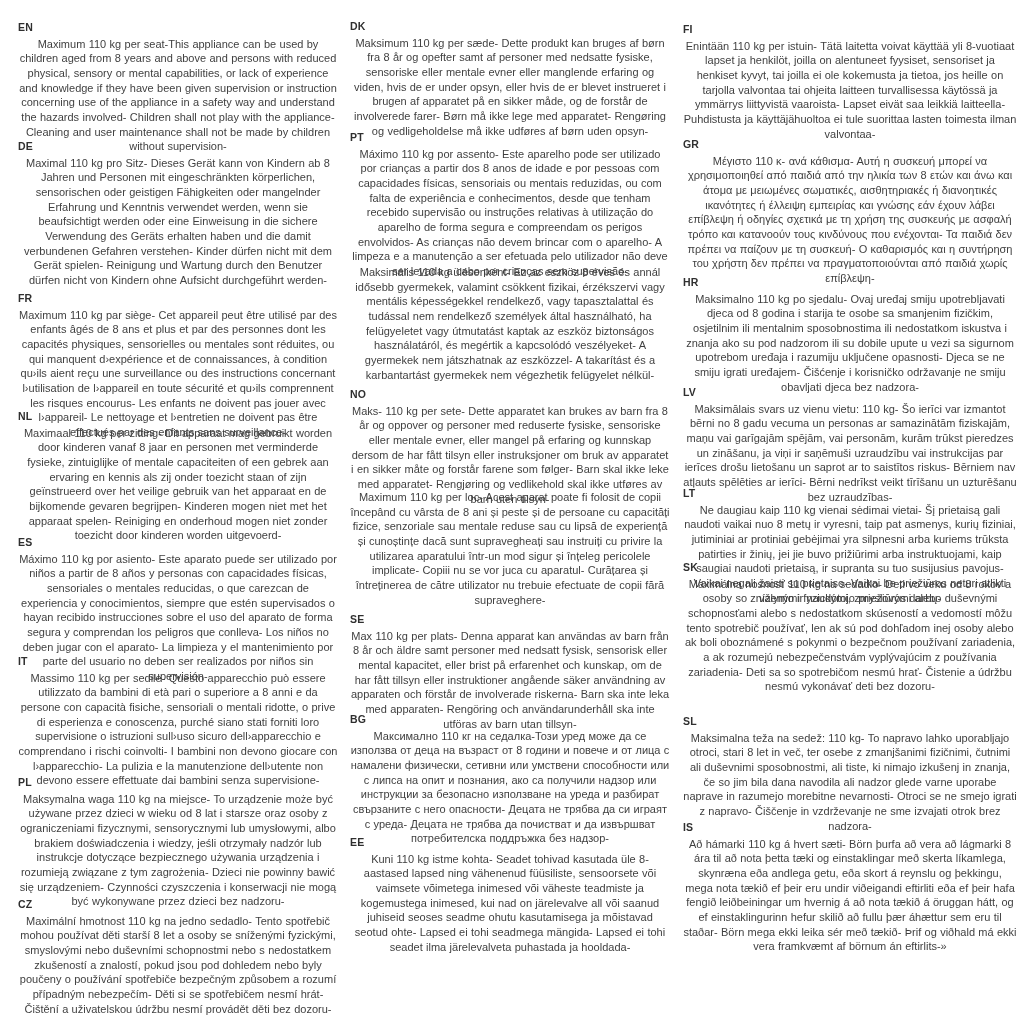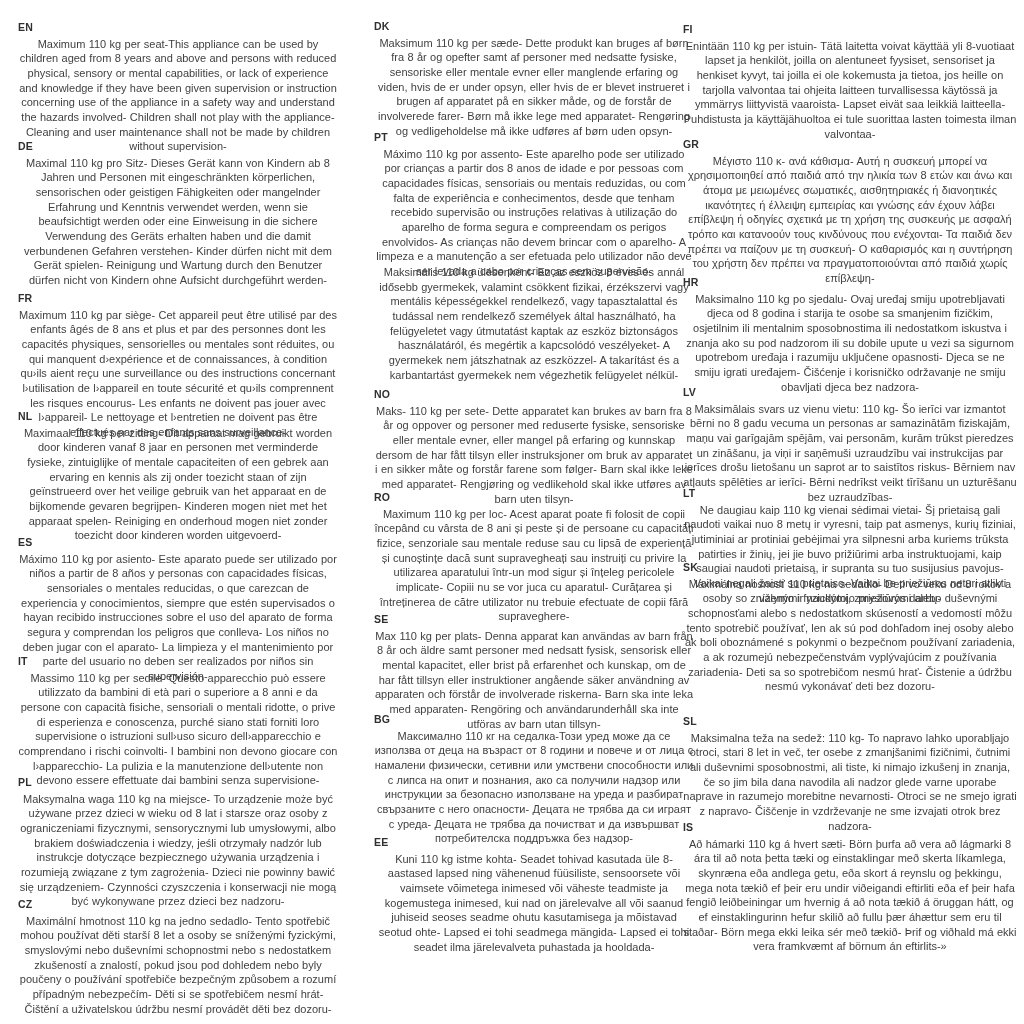--- a/index.html
+++ b/index.html
@@ -19,21 +19,21 @@
     inset: 0;
     background: #ffffff;
     padding-left: 38px;
   }
   .col {
     position: absolute;
     top: 0;
     height: 1024px;
   }
   .col-1 { left: 18px;  width: 320px; }
-  .col-2 { left: 350px; width: 320px; margin-left: 24px; }
+  .col-2 { left: 350px; width: 320px; }
   .col-3 { left: 683px; width: 334px; }
   .lang-section {
     position: absolute;
     left: 0;
     width: 100%;
   }
   .lang-code {
     font-size: 10.5px;
     line-height: 14.6px;
     font-weight: 700;
@@ -128,21 +128,20 @@
       <p class="lang-text">Máximo 110 kg por assento- Este aparelho pode ser utilizado por crianças a partir dos 8 anos de idade e por pessoas com capacidades físicas, sensoriais ou mentais reduzidas, ou com falta de experiência e conhecimentos, desde que tenham recebido supervisão ou instruções relativas à utilização do aparelho de forma segura e compreendam os perigos envolvidos- As crianças não devem brincar com o aparelho- A limpeza e a manutenção a ser efetuada pelo utilizador não deve ser levada a cabo por crianças sem supervisão-</p>
     </div>
     <div class="lang-section" id="s-hu">
       <p class="lang-text">Maksimális 110 kg ülésenként- Ez az eszköz 8 éves és annál idősebb gyermekek, valamint csökkent fizikai, érzékszervi vagy mentális képességekkel rendelkező, vagy tapasztalattal és tudással nem rendelkező személyek által használható, ha felügyeletet vagy útmutatást kaptak az eszköz biztonságos használatáról, és megértik a kapcsolódó veszélyeket- A gyermekek nem játszhatnak az eszközzel- A takarítást és a karbantartást gyermekek nem végezhetik felügyelet nélkül-</p>
     </div>
     <div class="lang-section" id="s-no">
       <div class="lang-code">NO</div>
       <p class="lang-text">Maks- 110 kg per sete- Dette apparatet kan brukes av barn fra 8 år og oppover og personer med reduserte fysiske, sensoriske eller mentale evner, eller mangel på erfaring og kunnskap dersom de har fått tilsyn eller instruksjoner om bruk av apparatet i en sikker måte og forstår farene som følger- Barn skal ikke leke med apparatet- Rengjøring og vedlikehold skal ikke utføres av barn uten tilsyn-</p>
     </div>
     <div class="lang-section" id="s-ro">
-      <div class="lang-code">RO</div>
       <p class="lang-text">Maximum 110 kg per loc- Acest aparat poate fi folosit de copii începând cu vârsta de 8 ani și peste și de persoane cu capacități fizice, senzoriale sau mentale reduse sau cu lipsă de experiență și cunoștințe dacă sunt supravegheați sau instruiți cu privire la utilizarea aparatului într-un mod sigur și înțeleg pericolele implicate- Copiii nu se vor juca cu aparatul- Curățarea și întreținerea de către utilizator nu trebuie efectuate de copii fără supraveghere-</p>
     </div>
     <div class="lang-section" id="s-se">
       <div class="lang-code">SE</div>
       <p class="lang-text">Max 110 kg per plats- Denna apparat kan användas av barn från 8 år och äldre samt personer med nedsatt fysisk, sensorisk eller mental kapacitet, eller brist på erfarenhet och kunskap, om de har fått tillsyn eller instruktioner angående säker användning av apparaten och förstår de involverade riskerna- Barn ska inte leka med apparaten- Rengöring och användarunderhåll ska inte utföras av barn utan tillsyn-</p>
     </div>
     <div class="lang-section" id="s-bg">
       <div class="lang-code">BG</div>
       <p class="lang-text">Максимално 110 кг на седалка-Този уред може да се използва от деца на възраст от 8 години и повече и от лица с намалени физически, сетивни или умствени способности или с липса на опит и познания, ако са получили надзор или инструкции за безопасно използване на уреда и разбират свързаните с него опасности- Децата не трябва да си играят с уреда- Децата не трябва да почистват и да извършват потребителска поддръжка без надзор-</p>
     </div>

